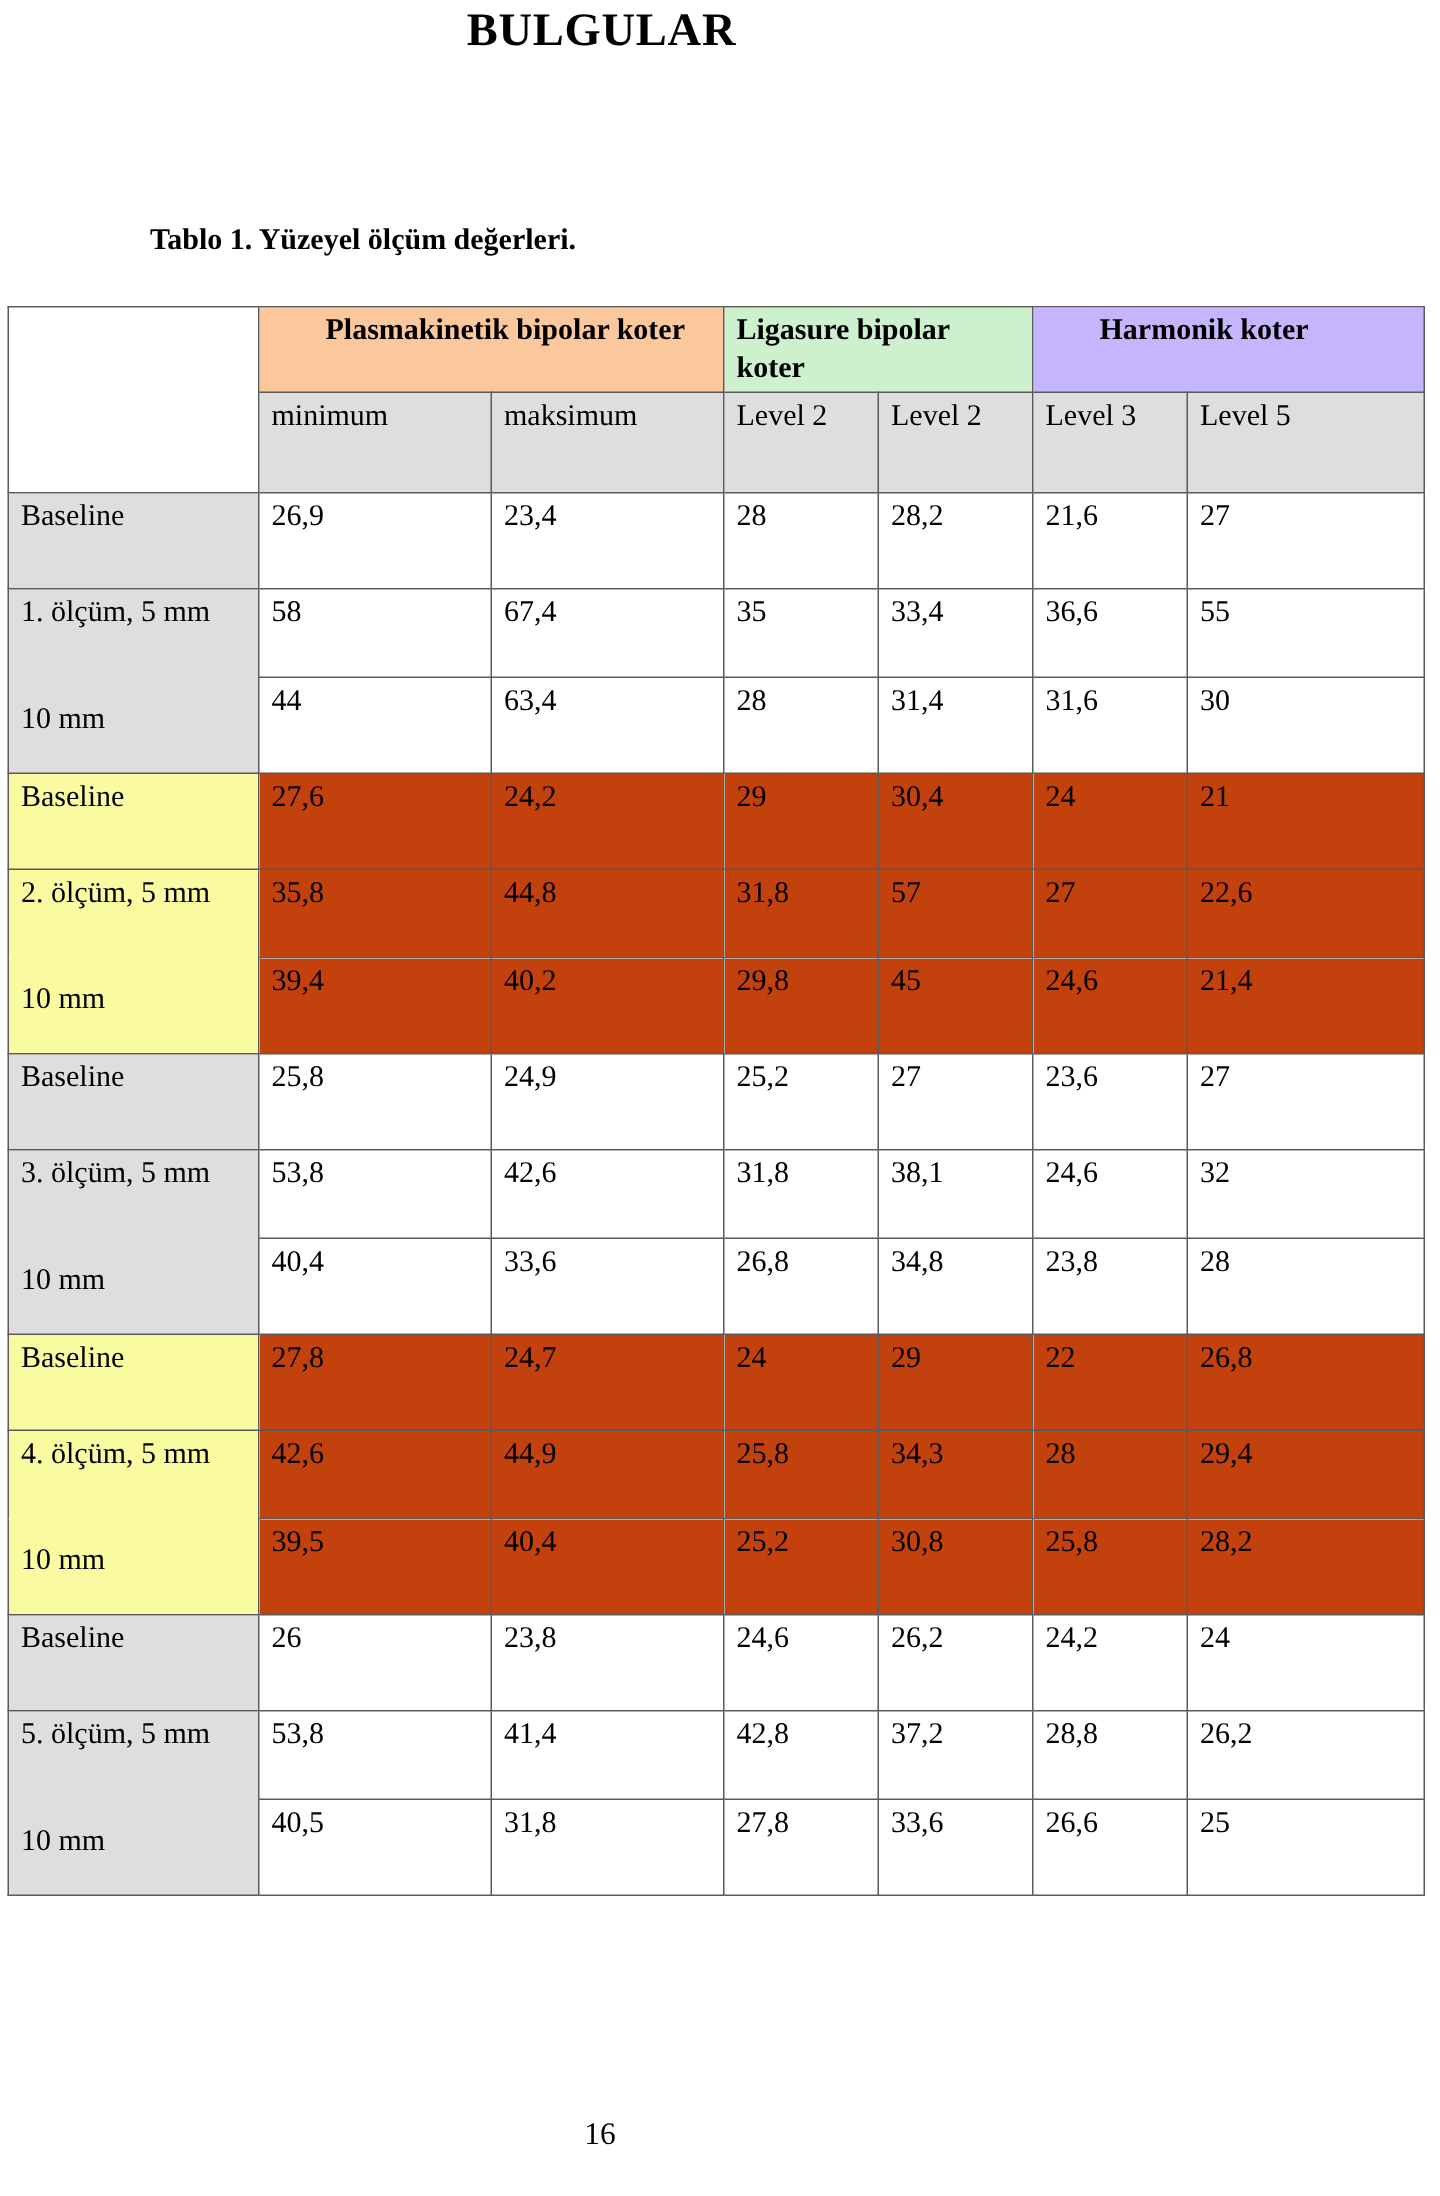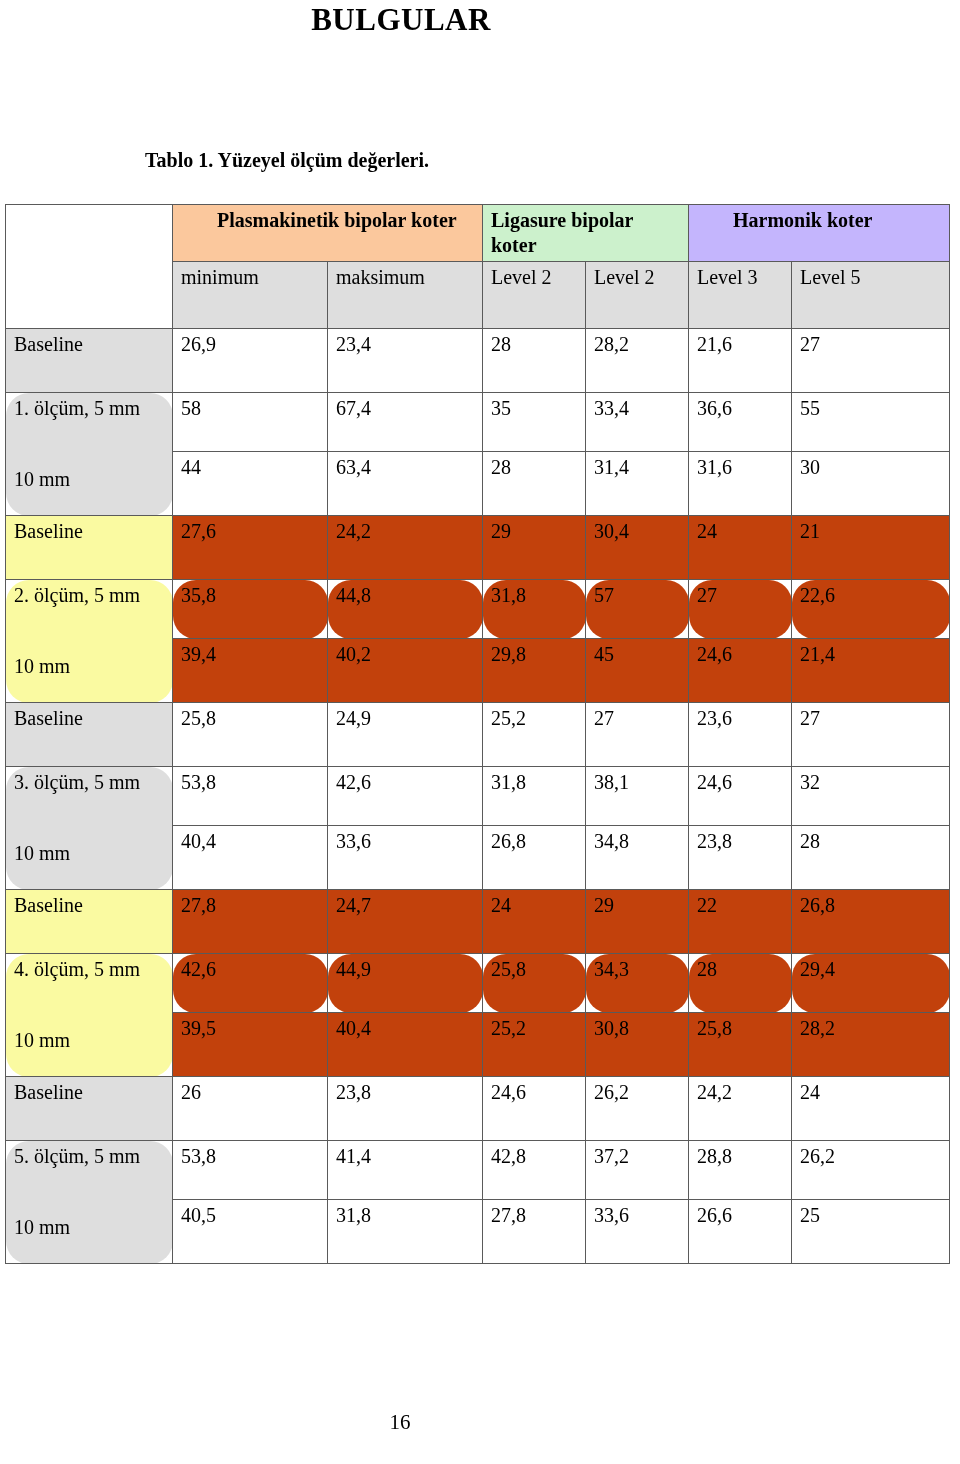--- a/index.html
+++ b/index.html
@@ -31,21 +31,20 @@
 
   .table-caption {
     position: absolute;
     top: 147px;
     left: 100px;
     font-family: "Liberation Serif", serif;
     font-weight: bold;
     font-size: 20px;
     line-height: 26px;
     white-space: nowrap;
-    margin-left: 45px;
   }
 
   .table-wrap {
     position: absolute;
     top: 204px;
     left: 5px;
     width: 944px;
   }
 
   table.measure-table {
@@ -100,21 +99,21 @@
   .tint-yellow .cell-data { background: #c2410c; }
   .tint-yellow .cell-label { background: #fafaa1; }
 
   .cell-label {
     font-size: 19px;
     line-height: 24px;
     white-space: nowrap;
   }
 
   .row-baseline td { height: 57px; }
-  .row-5mm td { height: 52px; border-radius: 23px; }
+  .row-5mm td { height: 52px; }
   .row-10mm td { height: 57px; }
 
   
   .label-merged {
     vertical-align: top;
   }
   .label-merged .lbl-top {
     display: block;
     text-align: left;
   }

